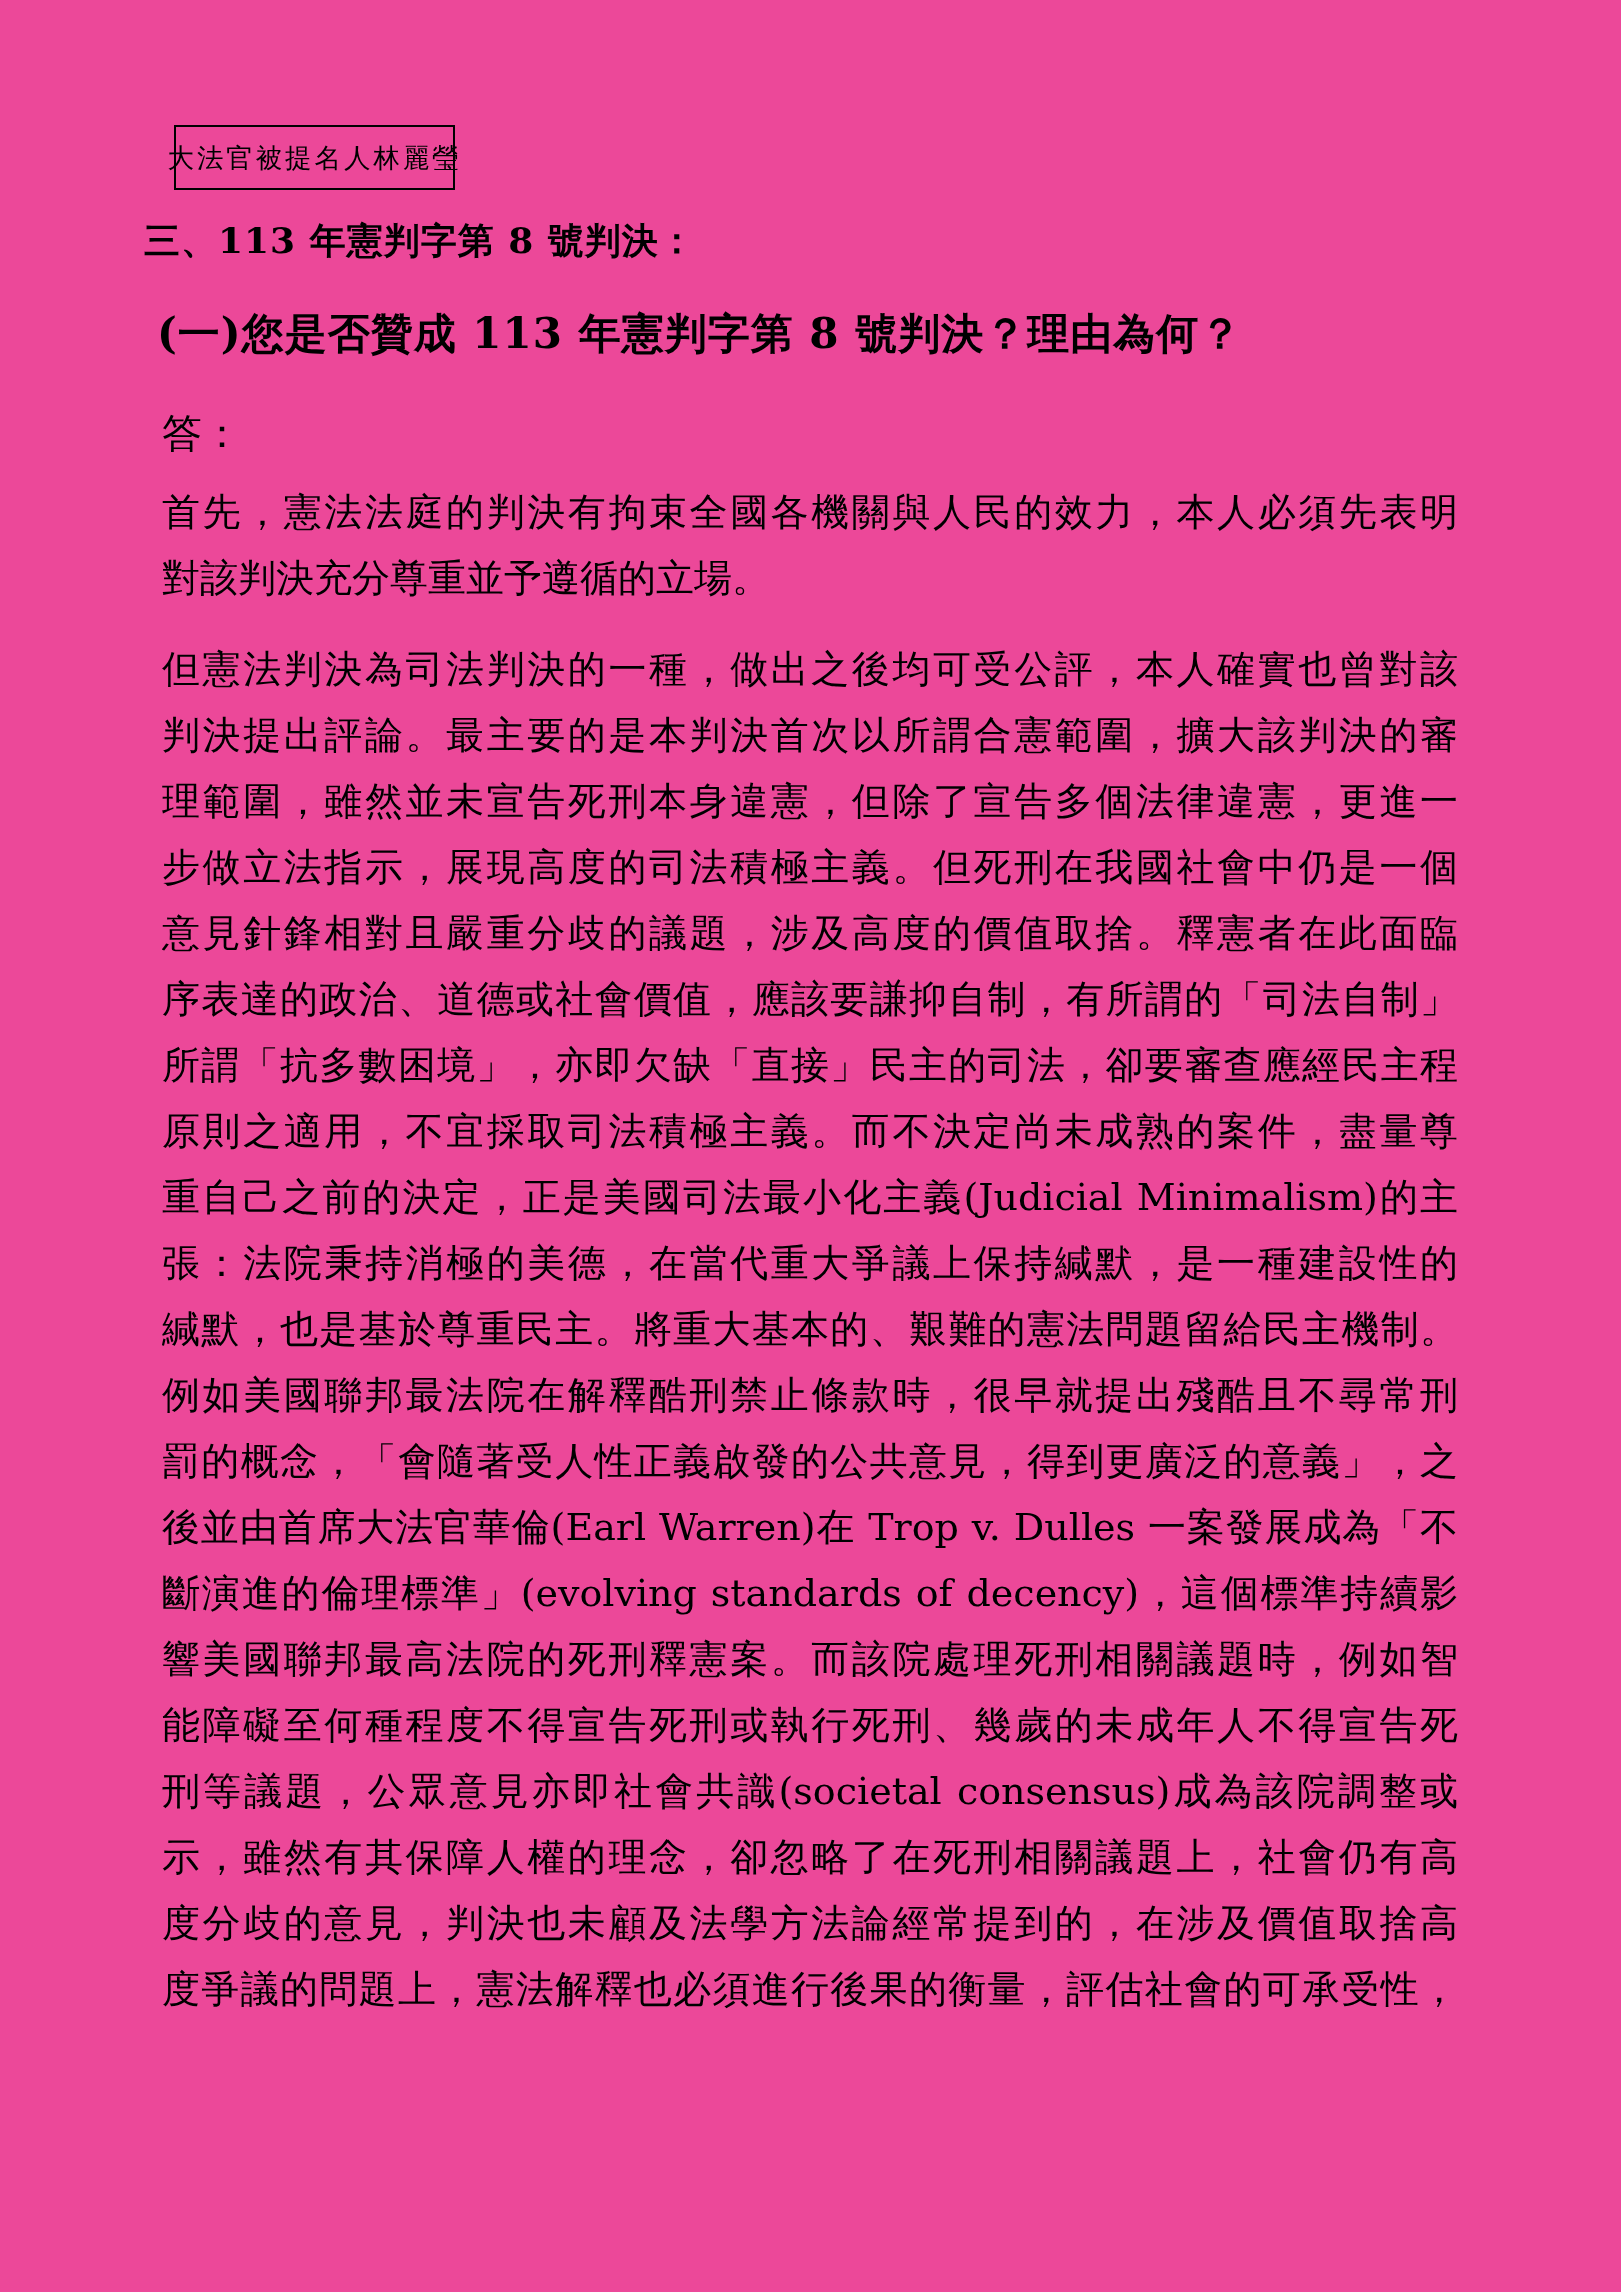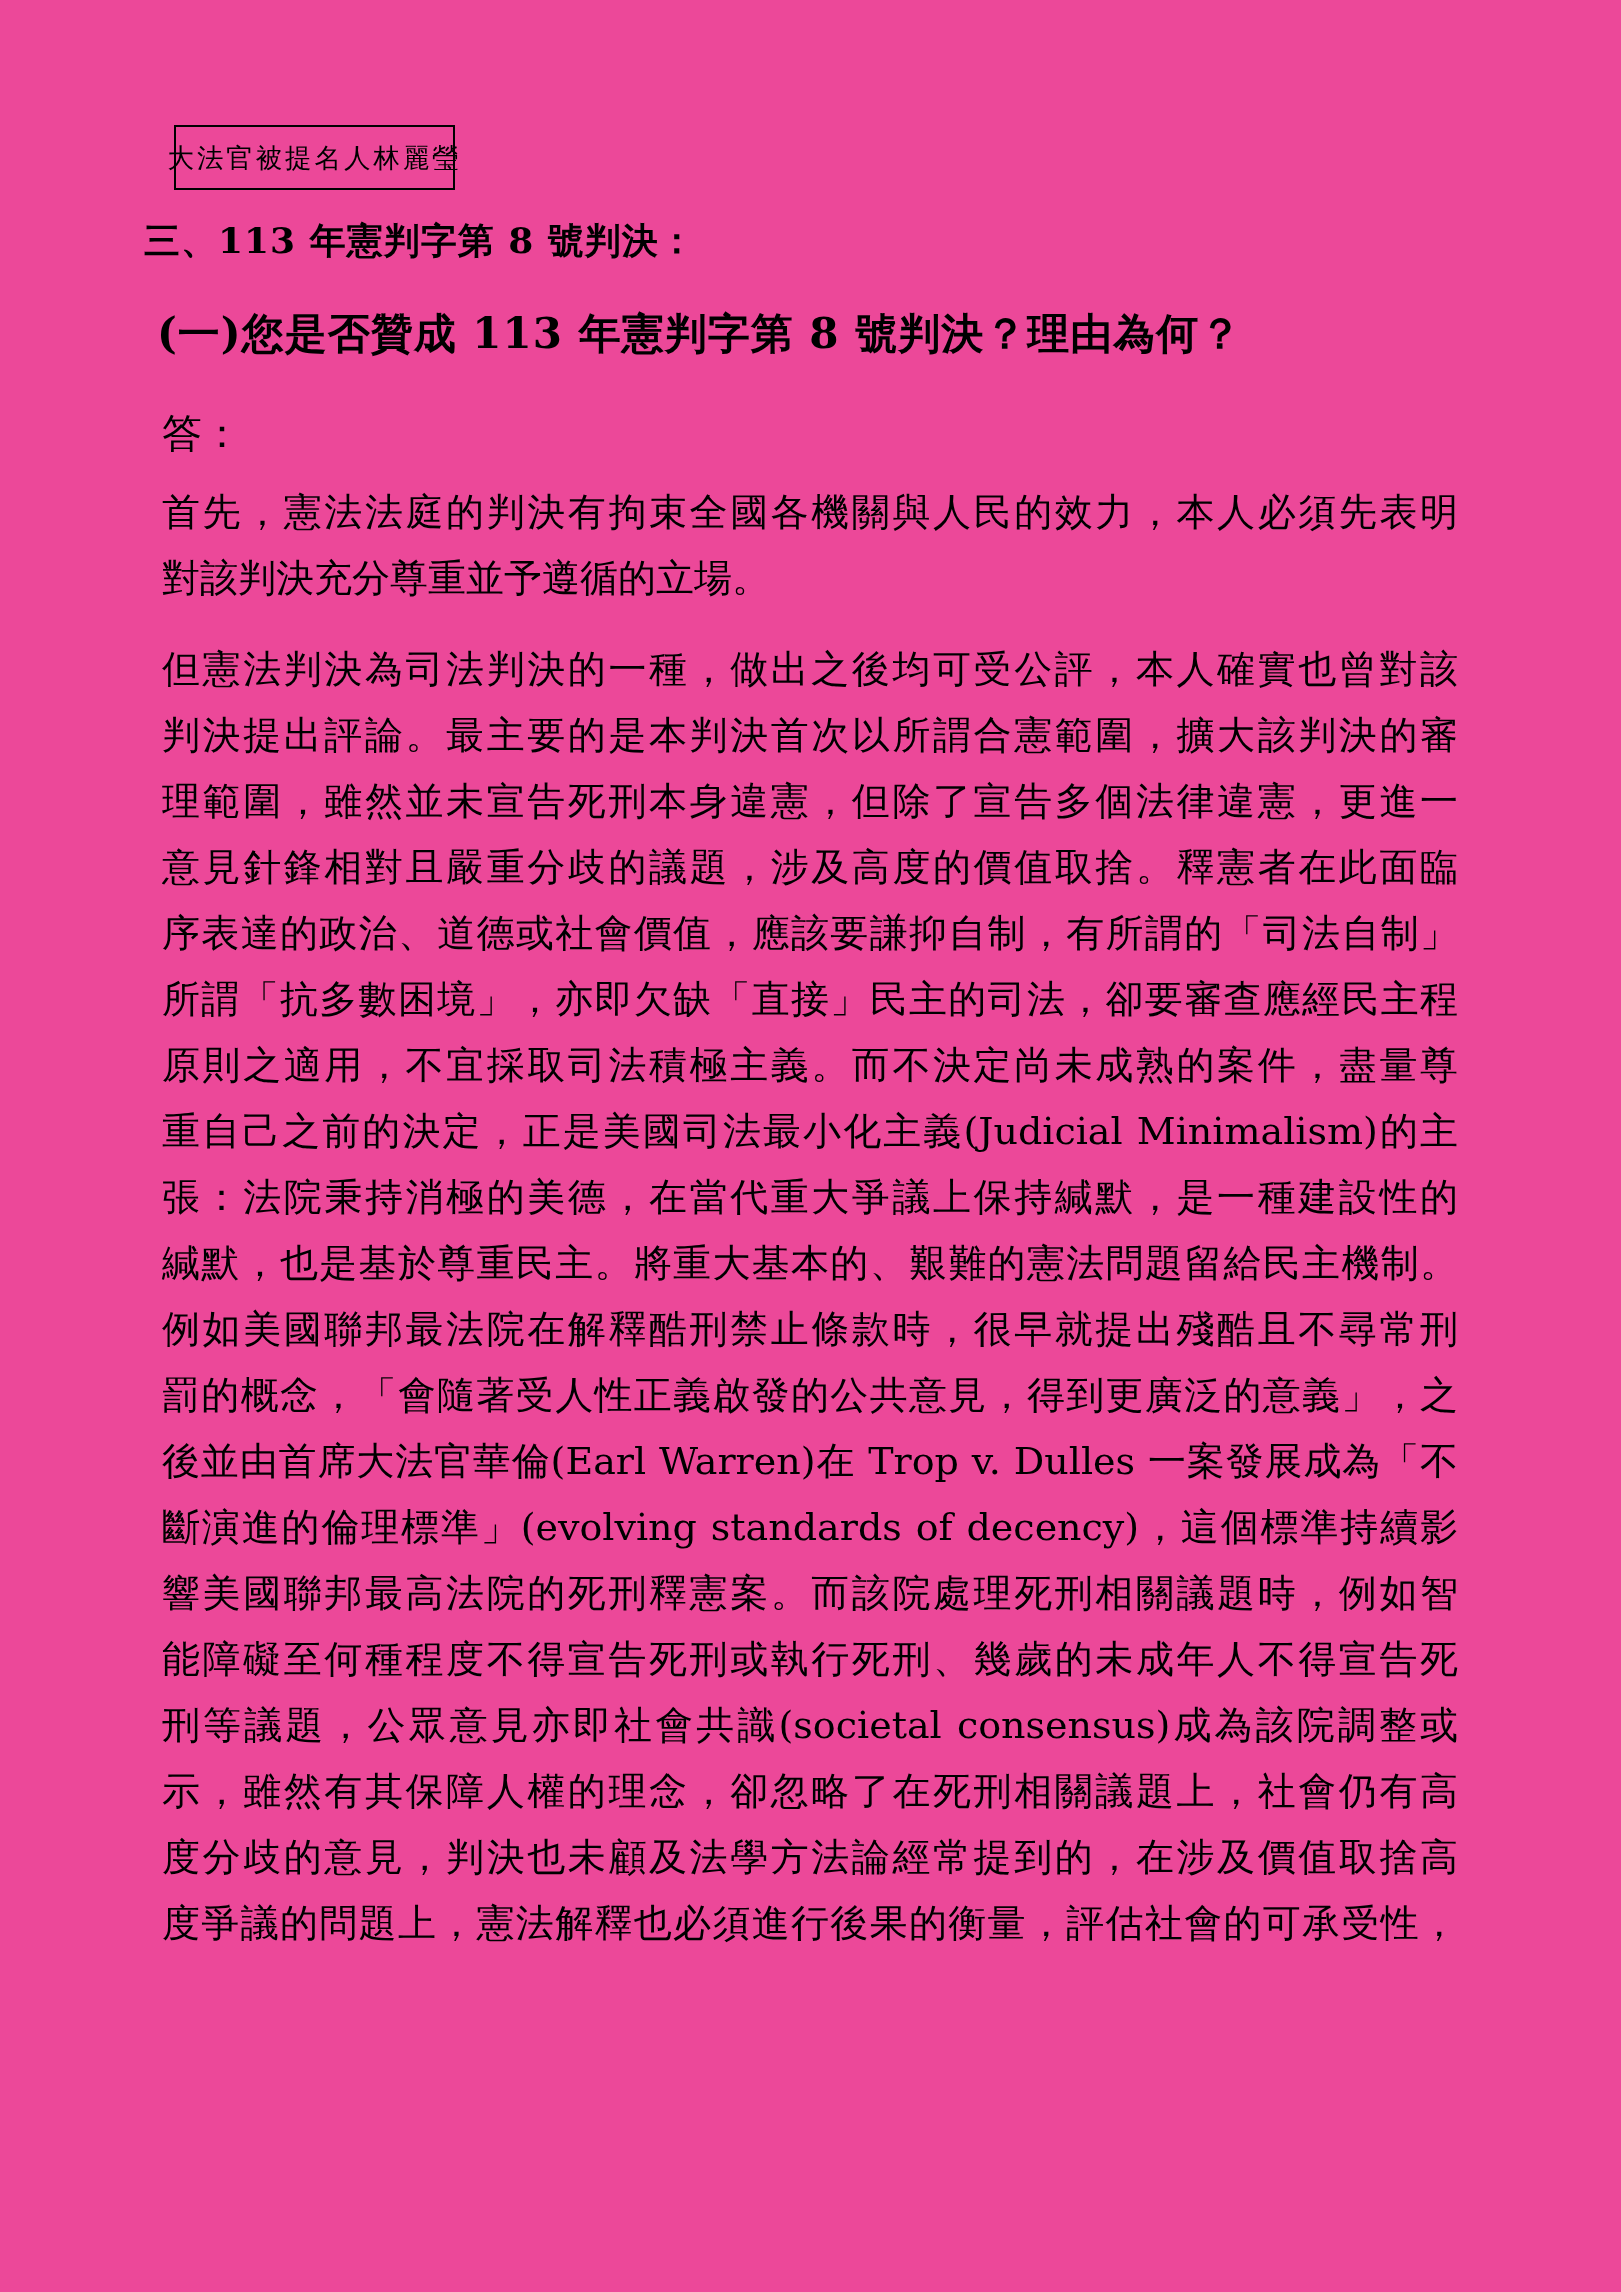--- a/index.html
+++ b/index.html
@@ -102,20 +102,21 @@
 
   <div class="paragraph para-1">
       <div class="line">首先，憲法法庭的判決有拘束全國各機關與人民的效力，本人必須先表明</div>
       <div class="line short">對該判決充分尊重並予遵循的立場。</div>
     </div>
 
   <div class="paragraph para-2">
       <div class="line">但憲法判決為司法判決的一種，做出之後均可受公評，本人確實也曾對該</div>
       <div class="line">判決提出評論。最主要的是本判決首次以所謂合憲範圍，擴大該判決的審</div>
       <div class="line">理範圍，雖然並未宣告死刑本身違憲，但除了宣告多個法律違憲，更進一</div>
+      <div class="line">步做立法指示，展現高度的司法積極主義。但死刑在我國社會中仍是一個</div>
       <div class="line">意見針鋒相對且嚴重分歧的議題，涉及高度的價值取捨。釋憲者在此面臨</div>
       <div class="line">序表達的政治、道德或社會價值，應該要謙抑自制，有所謂的「司法自制」</div>
       <div class="line">所謂「抗多數困境」，亦即欠缺「直接」民主的司法，卻要審查應經民主程</div>
       <div class="line">原則之適用，不宜採取司法積極主義。而不決定尚未成熟的案件，盡量尊</div>
       <div class="line">重自己之前的決定，正是美國司法最小化主義(Judicial Minimalism)的主</div>
       <div class="line">張：法院秉持消極的美德，在當代重大爭議上保持緘默，是一種建設性的</div>
       <div class="line">緘默，也是基於尊重民主。將重大基本的、艱難的憲法問題留給民主機制。</div>
       <div class="line">例如美國聯邦最法院在解釋酷刑禁止條款時，很早就提出殘酷且不尋常刑</div>
       <div class="line">罰的概念，「會隨著受人性正義啟發的公共意見，得到更廣泛的意義」，之</div>
       <div class="line">後並由首席大法官華倫(Earl Warren)在 Trop v. Dulles 一案發展成為「不</div>

